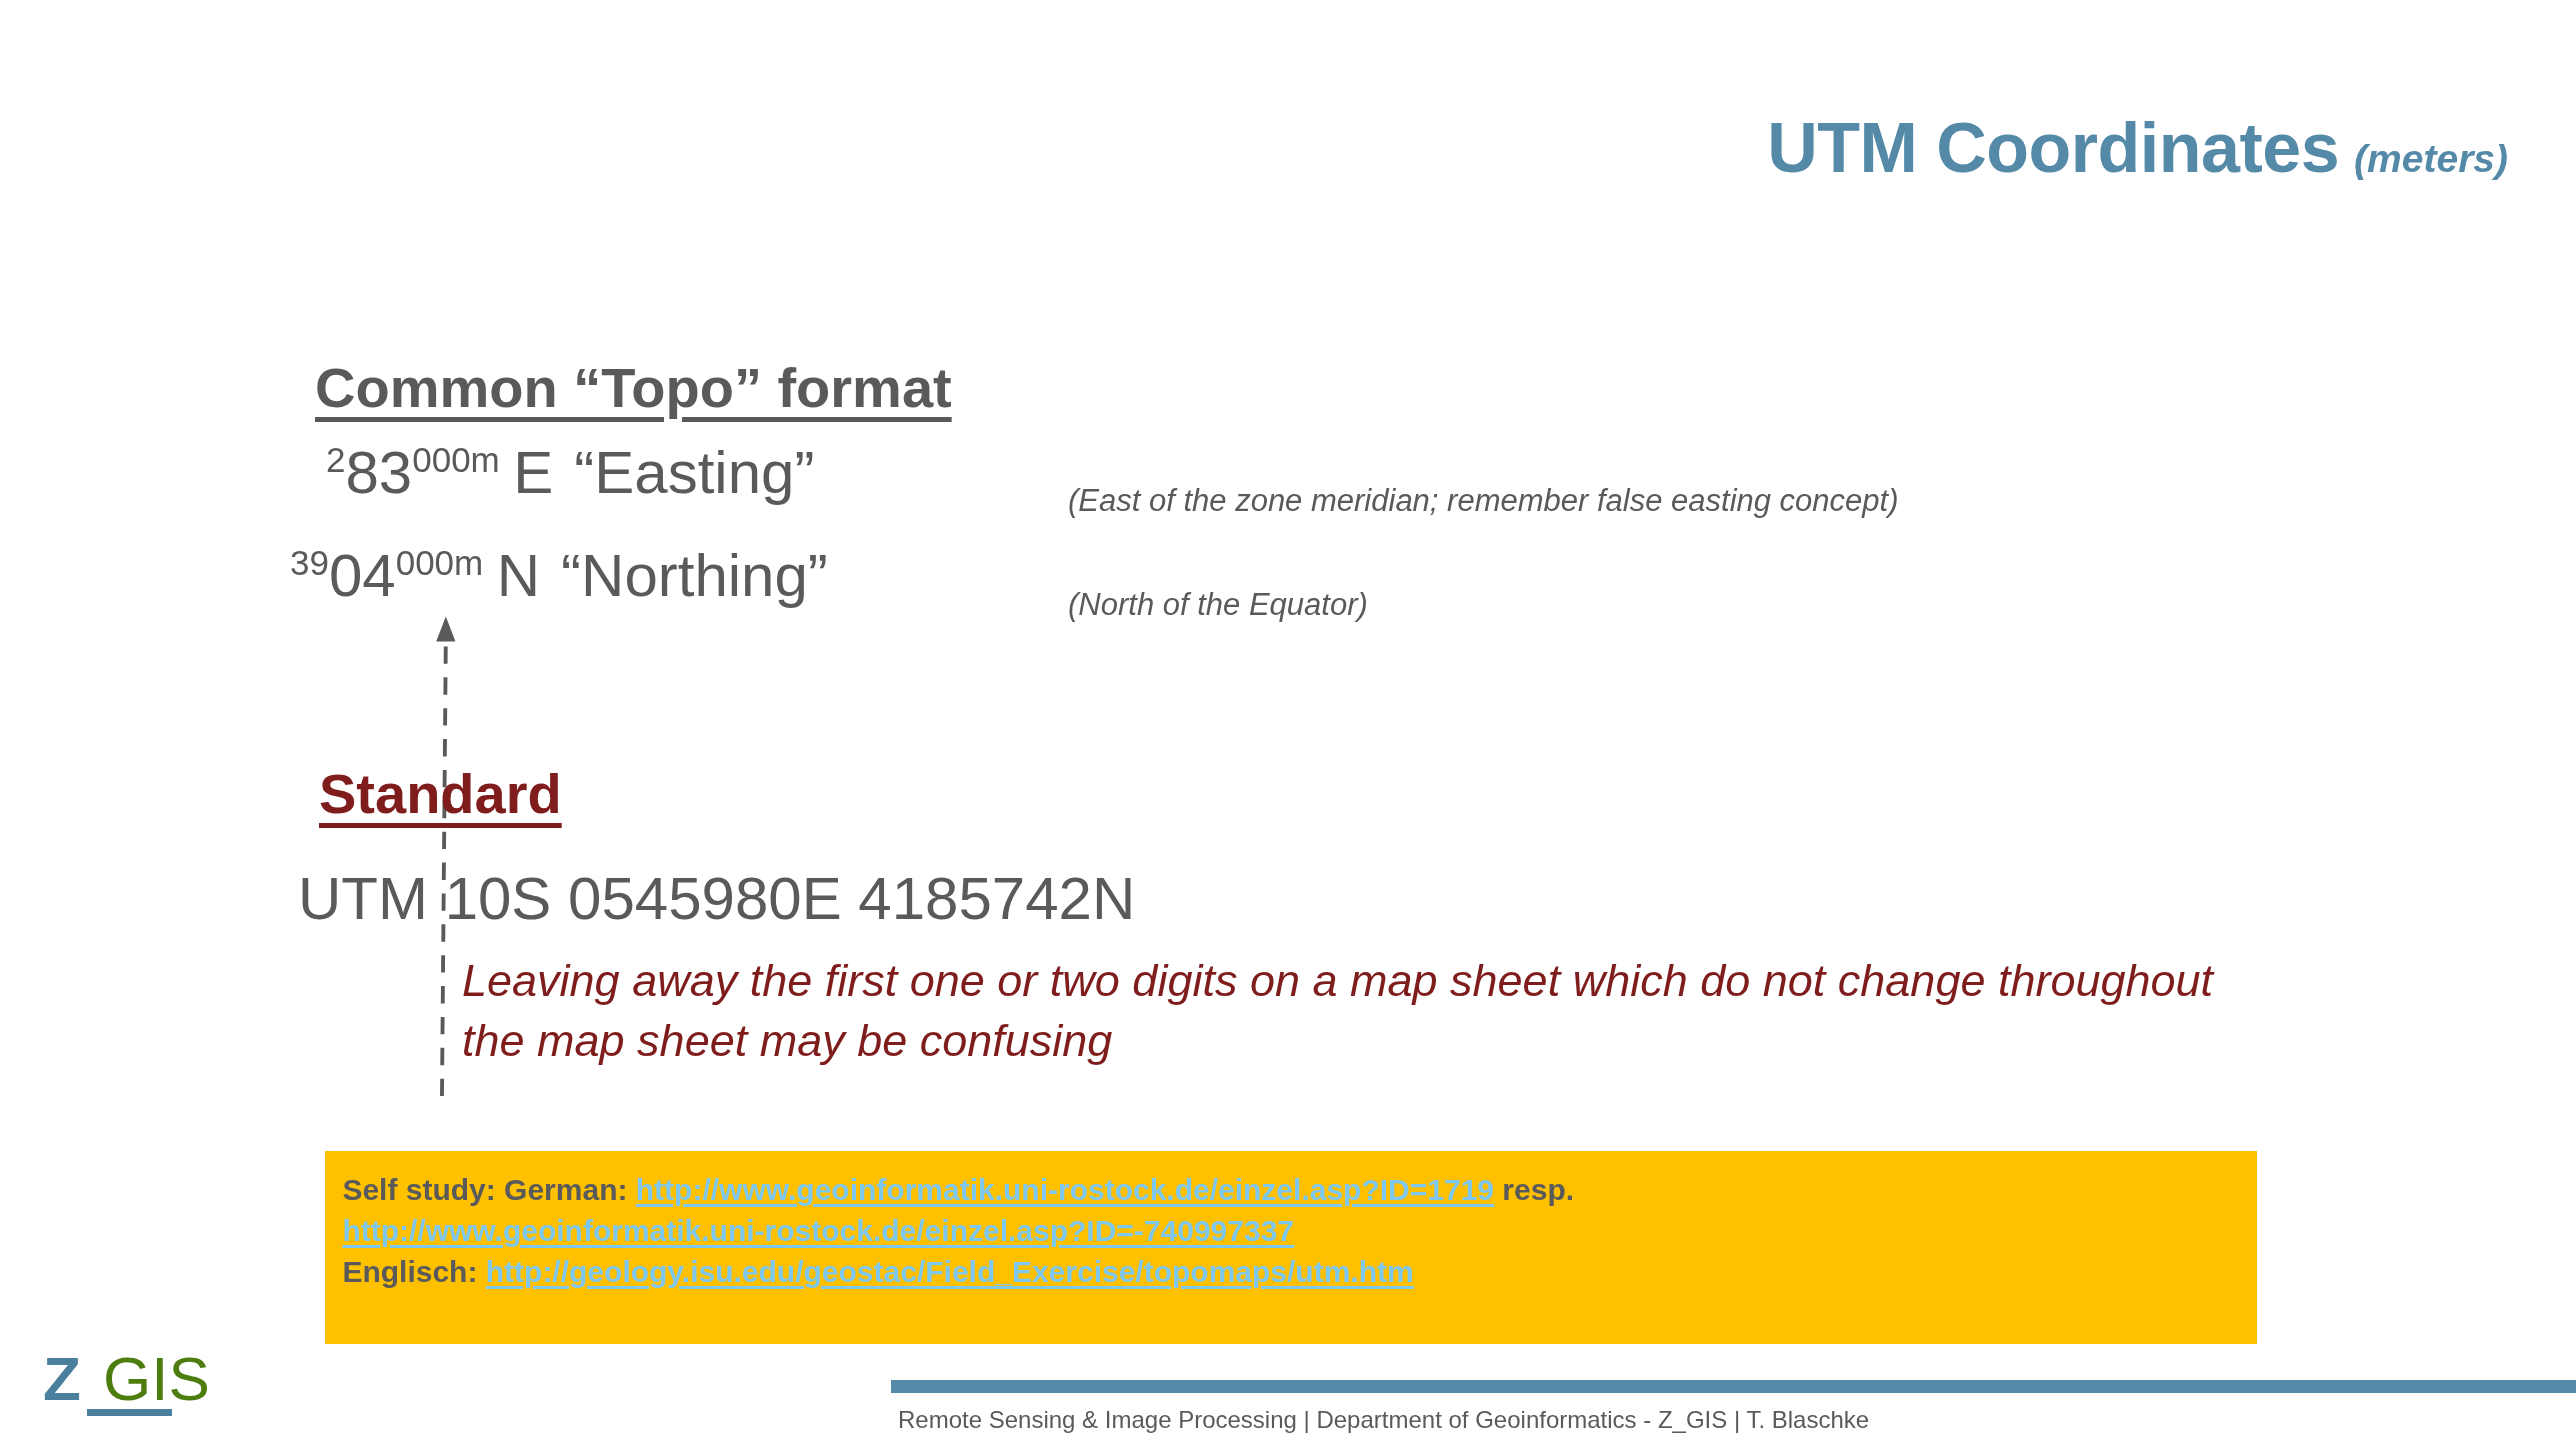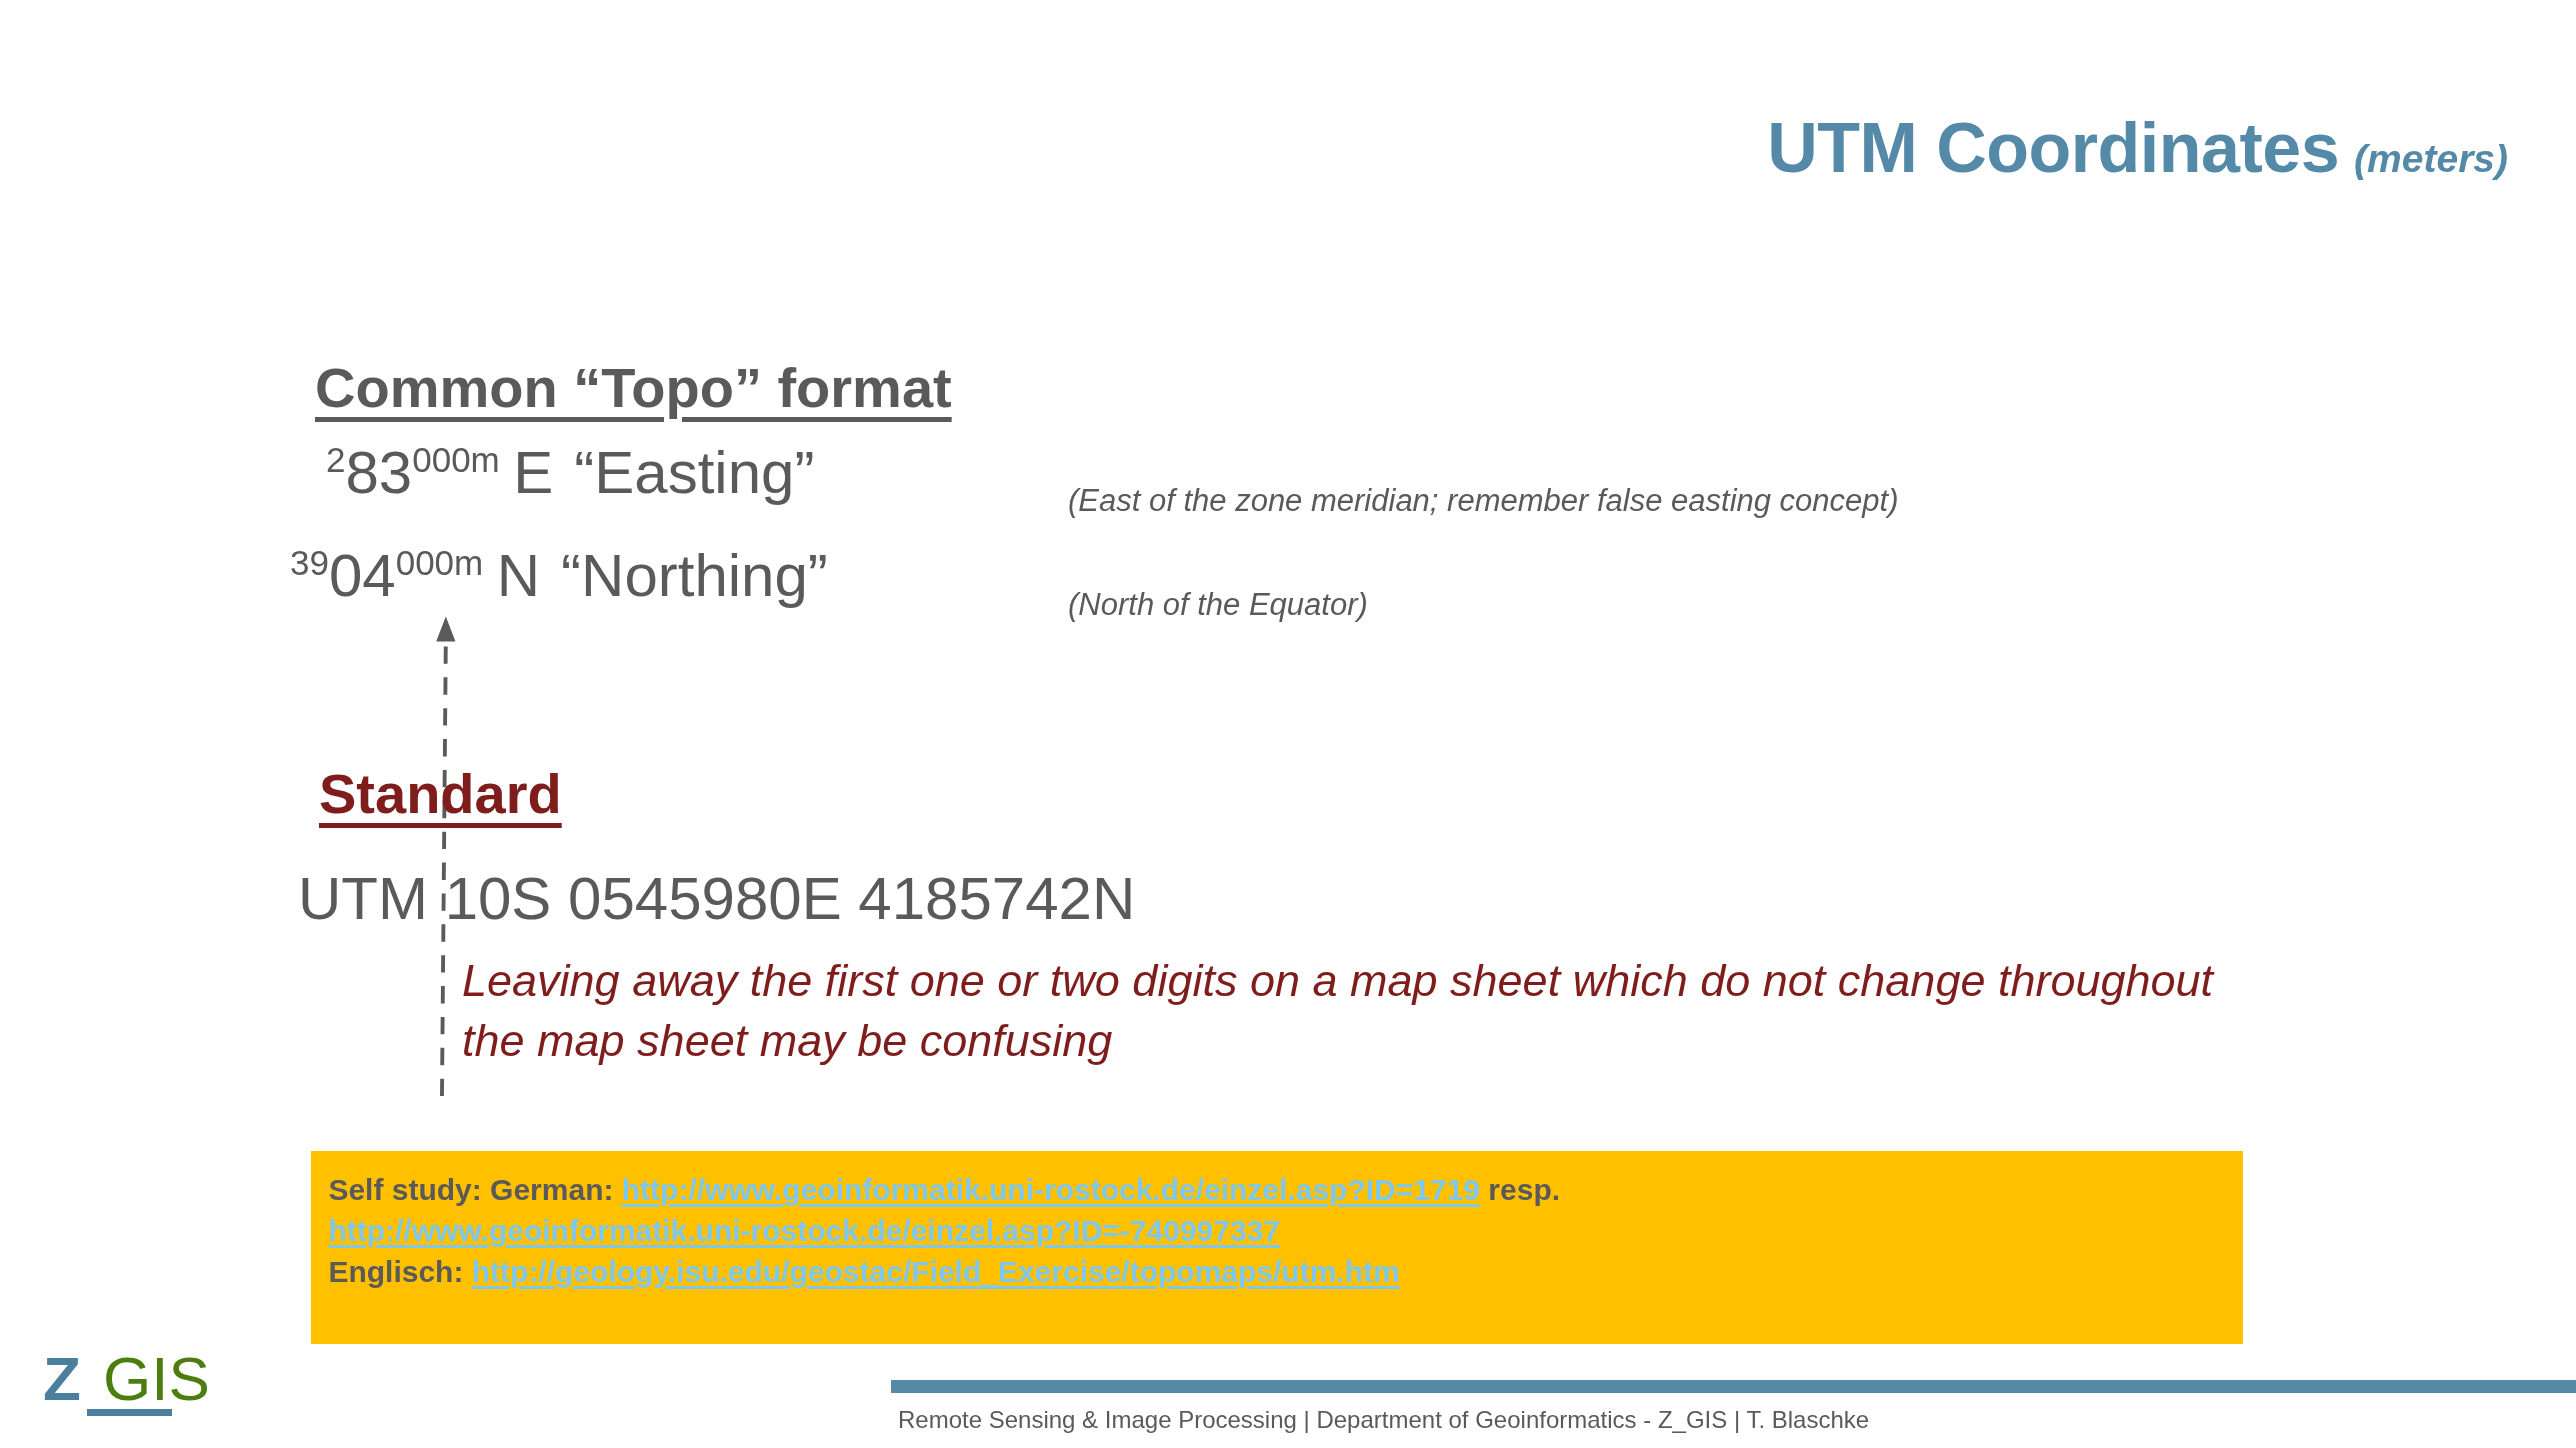--- a/index.html
+++ b/index.html
@@ -130,21 +130,21 @@
   .arrow-svg {
     position: absolute;
     left: 386px;
     top: 599px;
     pointer-events: none;
   }
 
   
   .study-box {
     position: absolute;
-    left: 311px;
+    left: 325px;
     top: 1151px;
     width: 1932px;
     height: 193px;
     background: #FFC000;
     box-sizing: border-box;
     padding: 19.3px 17.4px 0 17.4px;
   }
   .study-line {
     font-size: 30px;
     font-weight: bold;

